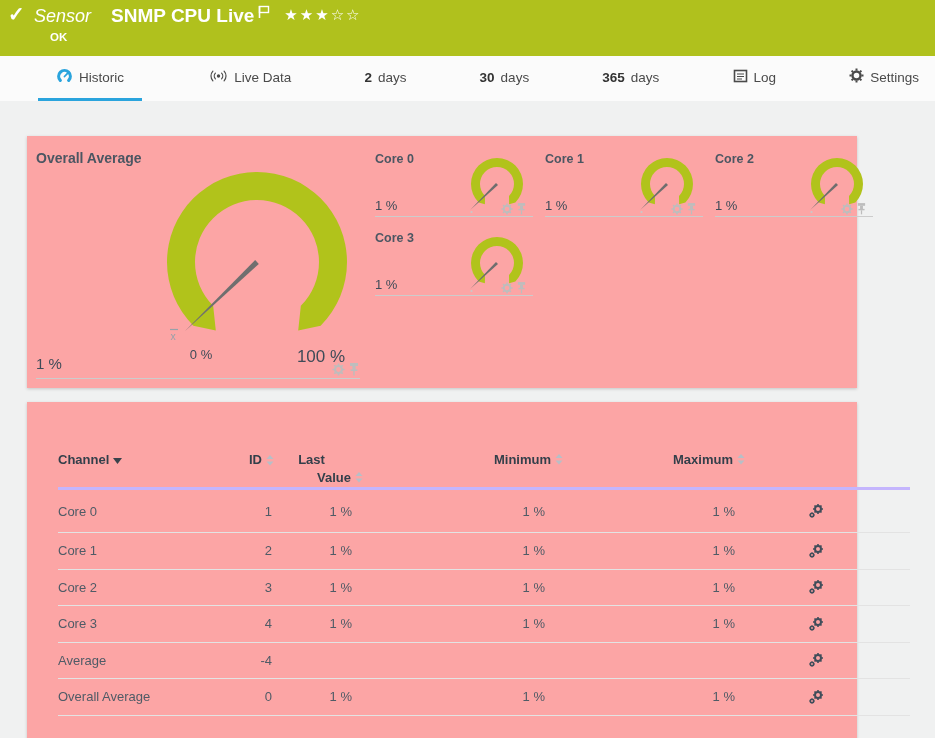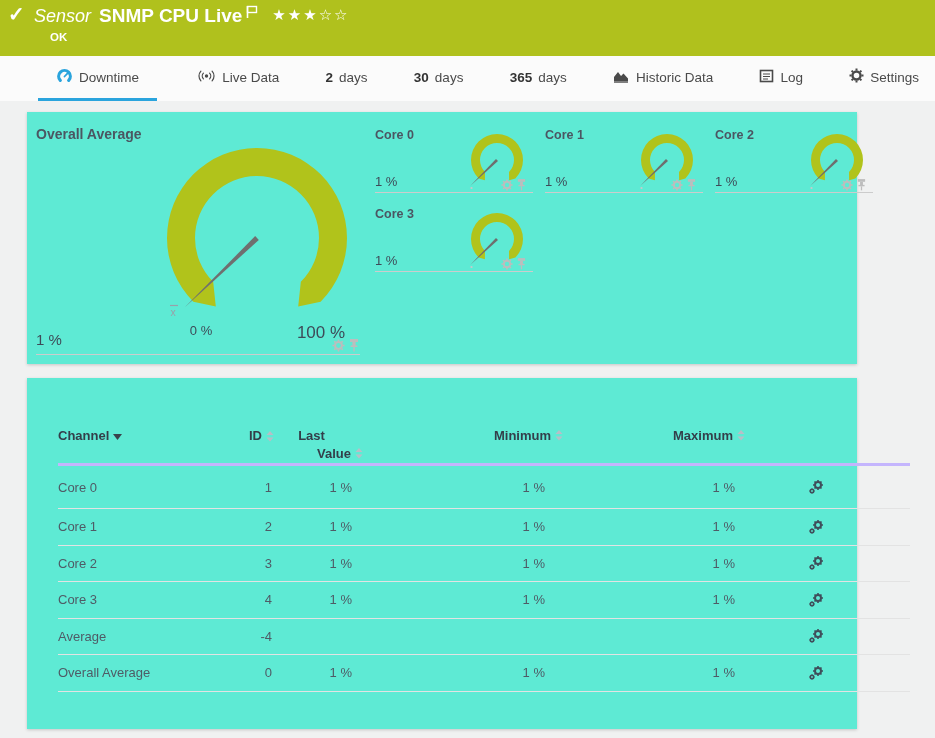--- a/index.html
+++ b/index.html
@@ -4,37 +4,37 @@
 <style>
   * { margin:0; padding:0; box-sizing:border-box; }
   html,body { width:935px; height:738px; }
   body { font-family:"Liberation Sans", sans-serif; background:#f0f1f1; overflow:hidden; }
   .screen { position:relative; width:935px; height:738px; }
 
   
   .topbar { position:absolute; left:0; top:0; width:935px; height:56px; background:#b0c11d; color:#fff; }
   .topbar .check { position:absolute; left:8px; top:2px; font-size:20px; font-weight:bold; }
   .title-row { position:absolute; left:34px; top:3px; display:flex; align-items:flex-start; }
-  .kind { font-style:italic; font-size:18px; line-height:26px; margin-right:8px; }
+  .kind { font-style:italic; font-size:18px; line-height:26px; margin-right:20px; }
   .sensor-title { font-weight:bold; font-size:19px; line-height:26px; }
   .flag { margin:2px 0 0 4px; }
   .stars { margin:3px 0 0 14px; font-size:15px; letter-spacing:2px; line-height:18px; }
   .status-ok { position:absolute; left:50px; top:31px; font-size:11.5px; font-weight:bold; }
 
   
   .tabbar { position:absolute; left:0; top:56px; width:935px; height:45px; background:#fbfbfb;
             display:flex; align-items:stretch; justify-content:space-between; padding:0 10px 0 38px; }
   .tab { display:flex; align-items:center; gap:6px; font-size:13.5px; color:#4a4a4a;
          padding:0 6px; cursor:pointer; border-bottom:3px solid transparent; }
   .tab.active { border-bottom-color:#2aa4dd; padding:0 18px; }
   .tab b { color:#333; }
   .tab .unit { color:#4a4a4a; }
 
   
-  .panel { position:absolute; left:27px; width:830px; background:#5eead4; box-shadow:0 1px 3px rgba(0,0,0,.18); }
+  .panel { position:absolute; left:27px; width:830px; background:#fca5a5; box-shadow:0 1px 3px rgba(0,0,0,.18);margin-top:24px; }
   .panel1 { top:112px; height:252px; }
   .panel2 { top:378px; height:351px; }
 
   
   .gtitle { position:absolute; left:9px; top:14px; font-size:14px; font-weight:bold; color:#4b5662; }
   .big-gauge-svg { position:absolute; left:128px; top:24px; }
   .scale-min { position:absolute; left:146px; top:211px; width:56px; text-align:center; font-size:13px; color:#3e4b58; }
   .scale-max { position:absolute; left:262px; top:211px; width:64px; text-align:center; font-size:17px; color:#3e4b58; }
   .big-value { position:absolute; left:9px; top:219px; font-size:15px; color:#3e4b58; }
   .big-line { position:absolute; left:9px; top:242px; width:324px; height:1px; background:#ccc; }
@@ -96,21 +96,21 @@
   </div>
 
   <div class="tabbar">
     <div class="tab active">
       <span>
         <svg width="17" height="17" viewBox="0 0 17 17">
             <path d="M4.3,13.3 A5.8,5.8 0 1 1 12.7,13.3" fill="none" stroke="#2aa4dd" stroke-width="3.2" stroke-linecap="round"></path>
             <path d="M8.5,9.5 L12,5.8" stroke="#2aa4dd" stroke-width="1.8" stroke-linecap="round"></path>
           </svg>
       </span>
-      <span>Downtime</span>
+      <span>Historic</span>
     </div>
     <div class="tab">
       <span>
         <svg width="19" height="14" viewBox="0 0 19 14">
             <circle cx="9.5" cy="7" r="1.7" fill="#4a4a4a"></circle>
             <path d="M6.4,4.2 a4,4 0 0 0 0,5.6 M3.9,2.2 a7,7 0 0 0 0,9.6 M12.6,4.2 a4,4 0 0 1 0,5.6 M15.1,2.2 a7,7 0 0 1 0,9.6" fill="none" stroke="#4a4a4a" stroke-width="1.2" stroke-linecap="round"></path>
           </svg>
       </span>
       <span>Live Data</span>
     </div>
@@ -118,29 +118,20 @@
       <b>2</b>
       <span class="unit">days</span>
     </div>
     <div class="tab">
       <b>30</b>
       <span class="unit">days</span>
     </div>
     <div class="tab">
       <b>365</b>
       <span class="unit">days</span>
-    </div>
-    <div class="tab">
-      <span>
-        <svg width="17" height="15" viewBox="0 0 17 15">
-            <path d="M1,13 L1,9 L5,4 L8,8 L10.5,5.5 L15,10.5 L15,13 Z" fill="#4a4a4a"></path>
-            <path d="M1,14 H15" stroke="#4a4a4a" stroke-width="1.4"></path>
-          </svg>
-      </span>
-      <span>Historic Data</span>
     </div>
     <div class="tab">
       <span>
         <svg width="15" height="14" viewBox="0 0 15 14">
             <rect x="1.5" y="1.5" width="12" height="11" fill="none" stroke="#4a4a4a" stroke-width="1.6"></rect>
             <path d="M4,5 H11 M4,7.5 H11 M4,10 H9" stroke="#4a4a4a" stroke-width="1.2"></path>
           </svg>
       </span>
       <span>Log</span>
     </div>

